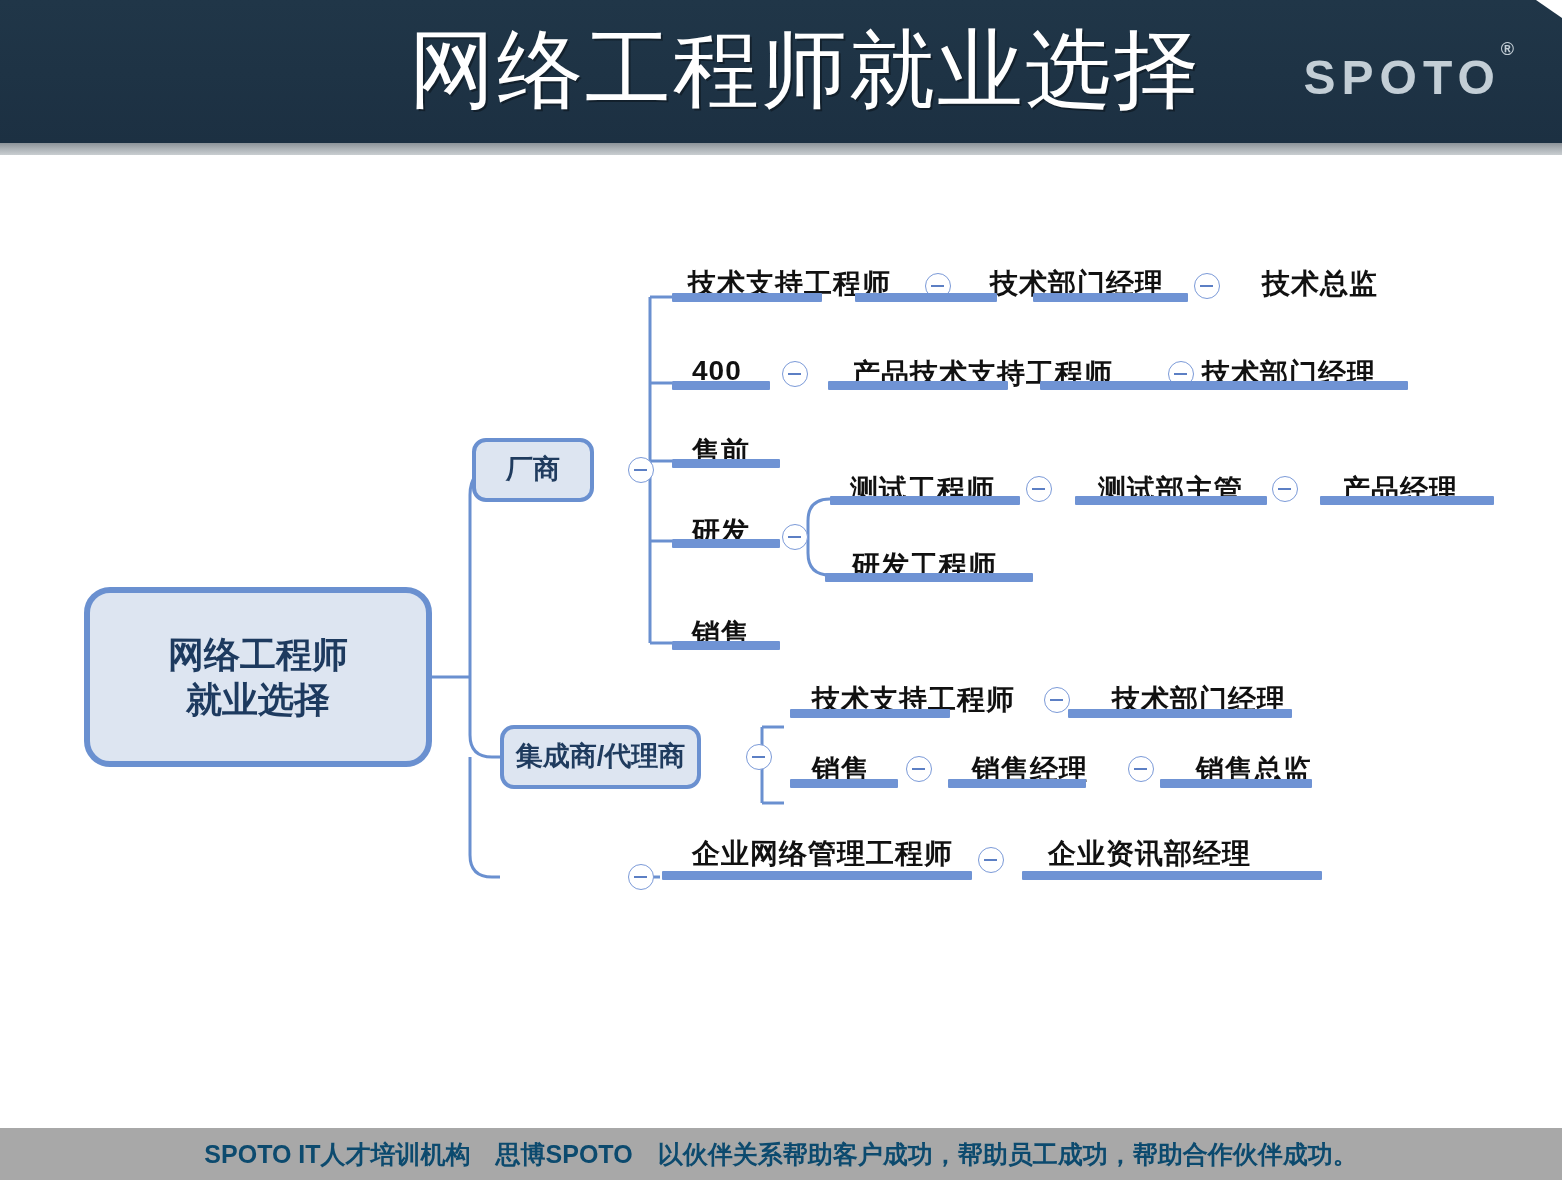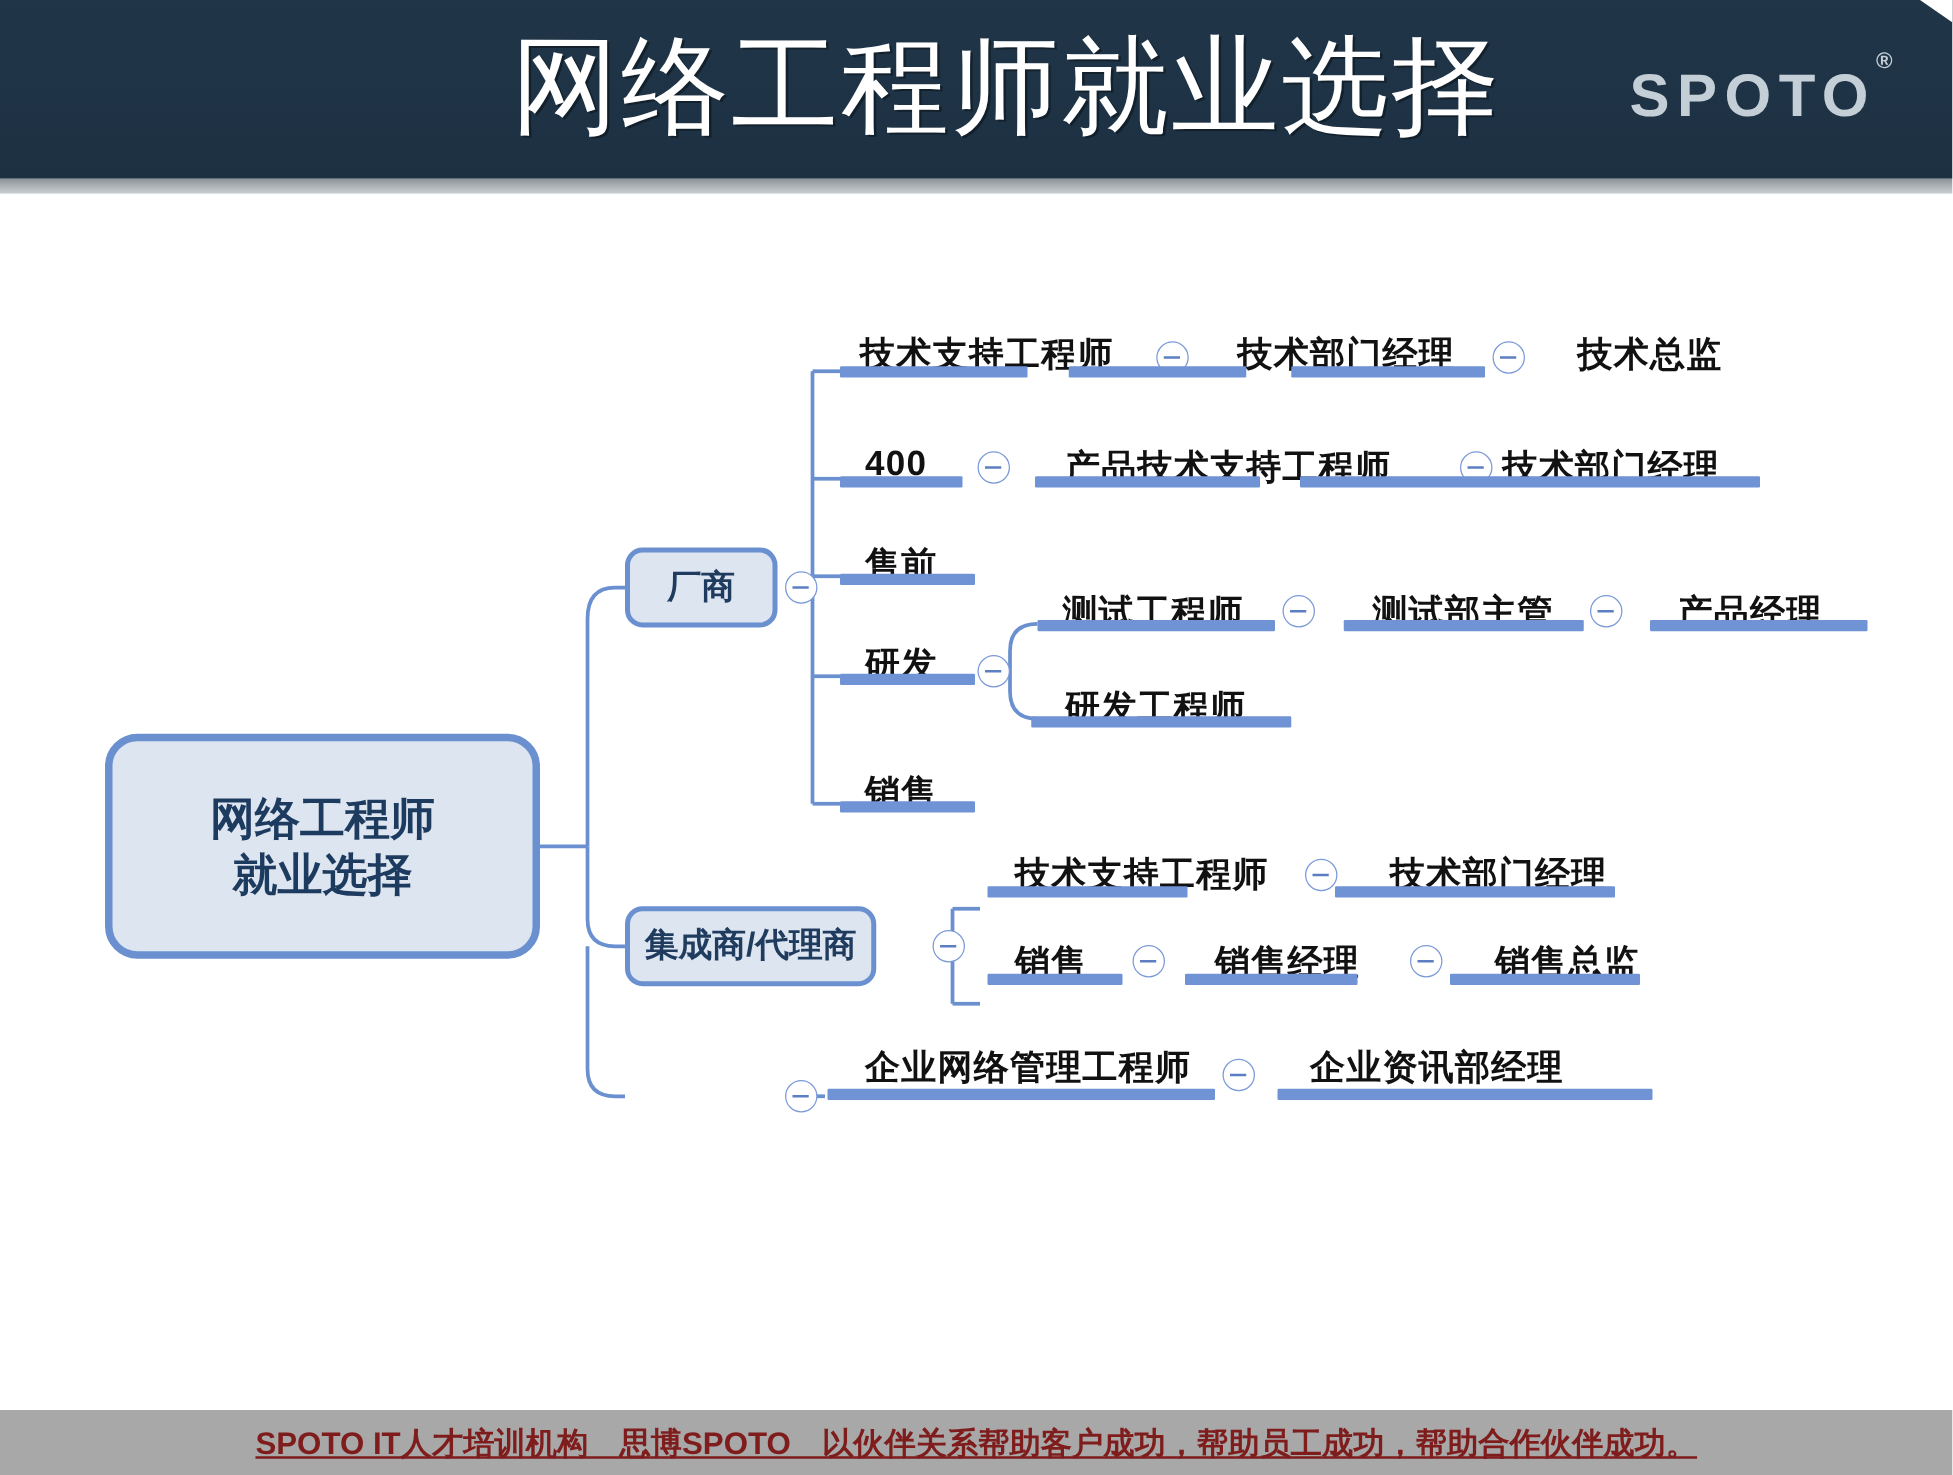--- a/index.html
+++ b/index.html
@@ -67,21 +67,21 @@
     left:84px;top:432px;width:348px;height:180px;
     border-width:6px;border-radius:26px;
     font-size:36px;
     color:#1d3a5f;
   }
   .node.branch{
     font-size:27px;
     border-width:4px;
     border-radius:14px;
   }
-  #node-vendor{left:500px;top:283px;width:122px;height:64px;}
+  #node-vendor{left:472px;top:283px;width:122px;height:64px;}
   #node-integrator{left:500px;top:570px;width:201px;height:64px;}
   #node-client{left:500px;top:690px;width:122px;height:64px;}
 
   
   .wires{position:absolute;left:0;top:0;width:1562px;height:945px;}
 
   
   .leaf{
     position:absolute;
     color:#111111;
@@ -117,23 +117,22 @@
   }
   .bootcamp .shield{display:block;margin:0 auto;}
 
   
   .footer{
     position:absolute;left:0;bottom:0;width:1562px;height:52px;
     background:#a8a8a8;
     display:flex;align-items:center;justify-content:center;
   }
   .footer-text{
-    color:#7f1d1d;font-size:25px;font-weight:bold;white-space:nowrap;
-    font-family:"Liberation Sans","DejaVu Sans",sans-serif;
-    text-decoration:underline;
+    color:#0c4a6e;font-size:25px;font-weight:bold;white-space:nowrap;
+    font-family:"Liberation Sans","DejaVu Sans",sans-serif;
   }
 </style>
 </head>
 <body>
 
 <div class="header">
   <div class="header-title">网络工程师就业选择</div>
   <div class="header-logo"><span>SPOTO</span><sup>®</sup></div>
   <div class="header-corner"></div>
 </div>

